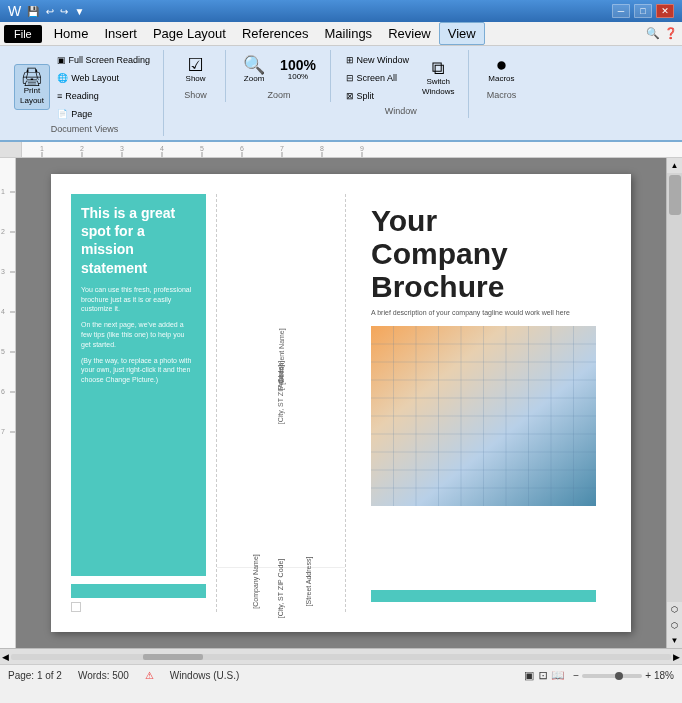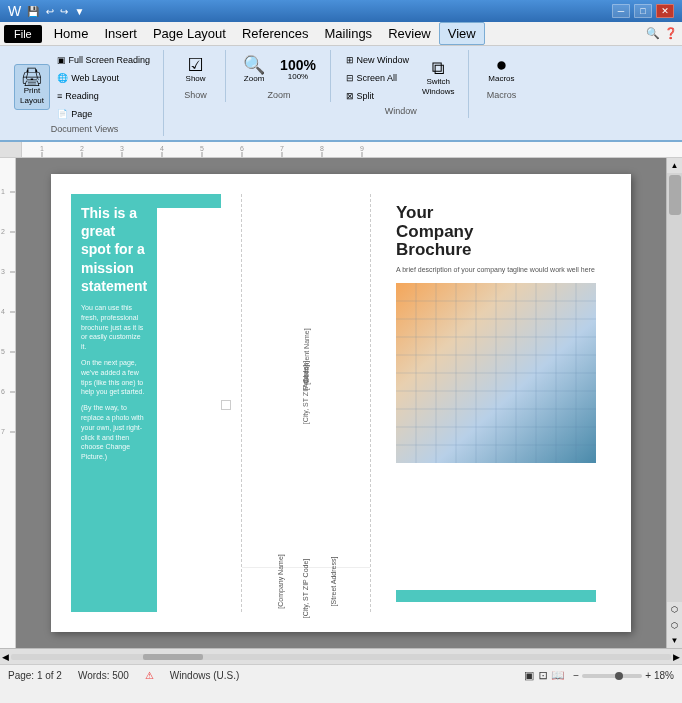--- a/index.html
+++ b/index.html
@@ -167,23 +167,24 @@
       min-height: 440px;
       box-shadow: 2px 2px 8px rgba(0,0,0,0.4);
       display: flex;
       padding: 20px;
       gap: 10px;
       position: relative;
     }
 
     
     .panel-left {
-      width: 160px;
+      width: 135px;
       flex-shrink: 0;
       display: flex;
+      flex-direction: column;
     }
     .panel-teal {
       background: #4dc8bf;
       flex: 1;
       padding: 10px;
       color: white;
       min-height: 300px;
     }
     .panel-teal h2 {
       font-size: 14px;
@@ -212,21 +213,21 @@
       border-right: 1px dashed #ccc;
     }
 
     .panel-right {
       flex: 1;
       padding: 10px 15px;
       display: flex;
       flex-direction: column;
     }
     .company-title {
-      font-size: 17px;
+      font-size: 30px;
       font-weight: bold;
       color: #222;
       line-height: 1.1;
       margin-bottom: 6px;
     }
     .company-subtitle {
       font-size: 7px;
       color: #555;
       margin-bottom: 10px;
     }

